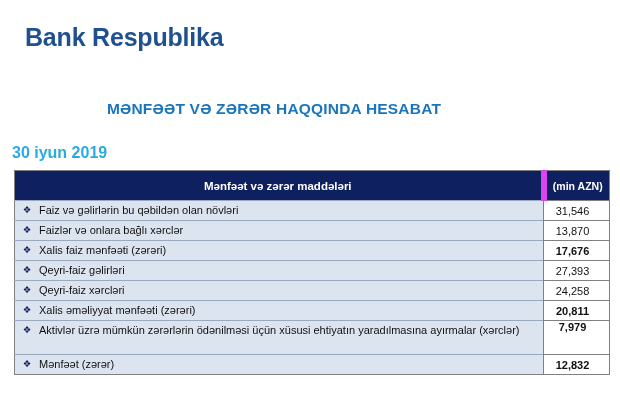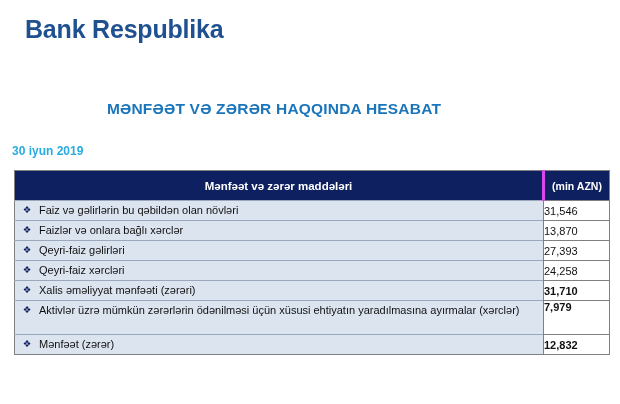--- a/index.html
+++ b/index.html
@@ -12,21 +12,21 @@
     background: #ffffff;
     font-family: "Liberation Sans", "DejaVu Sans", sans-serif;
     overflow: hidden;
     position: relative;
   }
 
   
   .brand-header {
     position: absolute;
     left: 0;
-    top: 8px;
+    top: 16px;
     width: 544px;
     height: 62px;
   }
   .brand-name {
     position: absolute;
     left: 25px;
     top: 9px;
     font-size: 25px;
     font-weight: bold;
     color: #1f5190;
@@ -57,21 +57,21 @@
     color: #1b75bb;
     letter-spacing: 0.2px;
     line-height: 1;
   }
 
   
   .report-date {
     position: absolute;
     left: 12px;
     top: 145px;
-    font-size: 12px;
+    font-size: 16px;
     font-weight: bold;
     color: #29abe2;
     line-height: 1;
   }
 
   
   .report-table {
     position: absolute;
     left: 14px;
     top: 170px;
@@ -88,21 +88,21 @@
 
   thead tr.header-row {
     background: #0e2060;
     height: 30px;
   }
   th.col-item {
     color: #ffffff;
     font-size: 11.5px;
     font-weight: bold;
     text-align: center;
-    border-right: 3px solid #d946ef;
+    border-right: 6px solid #d946ef;
   }
   th.col-unit {
     color: #ffffff;
     font-size: 10.5px;
     font-weight: bold;
     text-align: center;
     width: 66px;
   }
 
   tbody tr.data-row {
@@ -126,21 +126,21 @@
     vertical-align: top;
   }
   td.item-cell .item-text {
     display: inline-block;
     vertical-align: top;
     max-width: 490px;
   }
   td.value-cell {
     background: #ffffff;
     border-top: 1px solid #808080;
-    text-align: left;
+    text-align: center;
     padding-right: 8px;
     font-size: 11px;
     color: #111111;
     white-space: nowrap;
   }
   td.value-cell.bold {
     font-weight: bold;
   }
   tbody tr.data-row.tall {
     height: 34px;
@@ -179,30 +179,34 @@
   <tbody id="table-body">
       <tr class="data-row">
         <td class="item-cell"><span class="bullet">❖</span><span class="item-text">Faiz və gəlirlərin bu qəbildən olan növləri</span></td>
         <td class="value-cell">31,546</td>
       </tr>
       <tr class="data-row">
         <td class="item-cell"><span class="bullet">❖</span><span class="item-text">Faizlər və onlara bağlı xərclər</span></td>
         <td class="value-cell">13,870</td>
       </tr>
       <tr class="data-row">
+        <td class="item-cell"><span class="bullet">❖</span><span class="item-text">Xalis faiz mənfəəti (zərəri)</span></td>
+        <td class="value-cell bold">17,676</td>
+      </tr>
+      <tr class="data-row">
         <td class="item-cell"><span class="bullet">❖</span><span class="item-text">Qeyri-faiz gəlirləri</span></td>
         <td class="value-cell">27,393</td>
       </tr>
       <tr class="data-row">
         <td class="item-cell"><span class="bullet">❖</span><span class="item-text">Qeyri-faiz xərcləri</span></td>
         <td class="value-cell">24,258</td>
       </tr>
       <tr class="data-row">
         <td class="item-cell"><span class="bullet">❖</span><span class="item-text">Xalis əməliyyat mənfəəti (zərəri)</span></td>
-        <td class="value-cell bold">31,710</td>
+        <td class="value-cell bold">20,811</td>
       </tr>
       <tr class="data-row tall">
         <td class="item-cell"><span class="bullet">❖</span><span class="item-text">Aktivlər üzrə mümkün zərərlərin ödənilməsi üçün xüsusi ehtiyatın yaradılmasına ayırmalar (xərclər)</span></td>
         <td class="value-cell bold">7,979</td>
       </tr>
       <tr class="data-row">
         <td class="item-cell"><span class="bullet">❖</span><span class="item-text">Mənfəət (zərər)</span></td>
         <td class="value-cell bold">12,832</td>
       </tr>
     </tbody>

